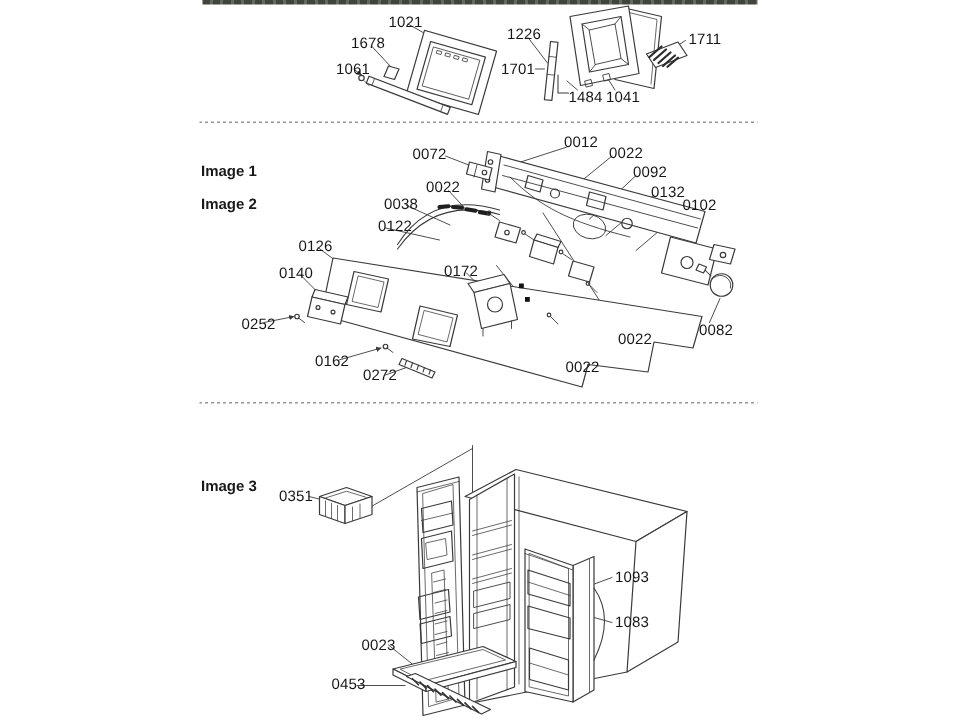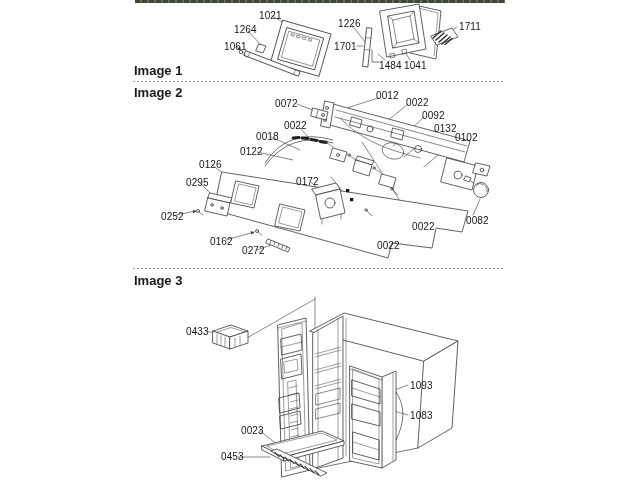--- a/index.html
+++ b/index.html
@@ -2,21 +2,21 @@
 <html><head>
 <meta charset="utf-8">
 <style>
   html,body{margin:0;padding:0;background:#fff;}
   .page{position:relative;width:640px;height:480px;background:#ffffff;overflow:hidden;
         font-family:"Liberation Sans",sans-serif;}
   .topbar{position:absolute;left:135px;top:0;width:370px;height:3px;
           background:repeating-linear-gradient(90deg,#3f443d 0 5px,#626a5e 5px 7px);}
   .divider{position:absolute;left:133px;width:372px;height:1px;
            background:repeating-linear-gradient(90deg,#969696 0 2px,rgba(0,0,0,0) 2px 4px);}
-  .section-title{position:absolute;font-size:13px;line-height:10px;font-weight:bold;color:#191919;white-space:nowrap;}
+  .section-title{position:absolute;font-size:10px;line-height:10px;font-weight:bold;color:#191919;white-space:nowrap;margin-top:44px;}
   .part-label{position:absolute;font-size:10px;line-height:9px;font-weight:500;color:#161616;
               white-space:nowrap;letter-spacing:.1px;}
   svg.art{position:absolute;left:0;top:0;}
 </style>
 </head>
 <body>
 
 <div class="page">
 
   <div class="topbar"></div>
@@ -340,46 +340,46 @@
     </g>
   </svg>
 
   <div class="section-title" style="left:134px;top:66px">Image 1</div>
   <div class="divider" style="top:81px"></div>
   <div class="section-title" style="left:134px;top:88px">Image 2</div>
   <div class="divider" style="top:268px"></div>
   <div class="section-title" style="left:134px;top:276px">Image 3</div>
 
   <div class="part-label" style="left:259px;top:11px">1021</div>
-  <div class="part-label" style="left:234px;top:25px">1264</div>
+  <div class="part-label" style="left:234px;top:25px">1678</div>
   <div class="part-label" style="left:224px;top:42px">1061</div>
   <div class="part-label" style="left:338px;top:19px">1226</div>
   <div class="part-label" style="left:334px;top:42px">1701</div>
   <div class="part-label" style="left:379px;top:61px">1484</div>
   <div class="part-label" style="left:404px;top:61px">1041</div>
   <div class="part-label" style="left:459px;top:22px">1711</div>
 
   <div class="part-label" style="left:275px;top:99px">0072</div>
   <div class="part-label" style="left:376px;top:91px">0012</div>
   <div class="part-label" style="left:406px;top:98px">0022</div>
   <div class="part-label" style="left:422px;top:111px">0092</div>
   <div class="part-label" style="left:434px;top:124px">0132</div>
   <div class="part-label" style="left:455px;top:133px">0102</div>
   <div class="part-label" style="left:284px;top:121px">0022</div>
-  <div class="part-label" style="left:256px;top:132px">0018</div>
-  <div class="part-label" style="left:240px;top:147px">0122</div>
+  <div class="part-label" style="left:256px;top:132px">0038</div>
+  <div class="part-label" style="left:252px;top:147px">0122</div>
   <div class="part-label" style="left:199px;top:160px">0126</div>
-  <div class="part-label" style="left:186px;top:178px">0295</div>
+  <div class="part-label" style="left:186px;top:178px">0140</div>
   <div class="part-label" style="left:296px;top:177px">0172</div>
   <div class="part-label" style="left:161px;top:212px">0252</div>
   <div class="part-label" style="left:210px;top:237px">0162</div>
   <div class="part-label" style="left:242px;top:246px">0272</div>
   <div class="part-label" style="left:412px;top:222px">0022</div>
   <div class="part-label" style="left:377px;top:241px">0022</div>
   <div class="part-label" style="left:466px;top:216px">0082</div>
 
-  <div class="part-label" style="left:186px;top:327px">0433</div>
+  <div class="part-label" style="left:186px;top:327px">0351</div>
   <div class="part-label" style="left:410px;top:381px">1093</div>
   <div class="part-label" style="left:410px;top:411px">1083</div>
   <div class="part-label" style="left:241px;top:426px">0023</div>
   <div class="part-label" style="left:221px;top:452px">0453</div>
 
 </div>
 
 </body></html>

